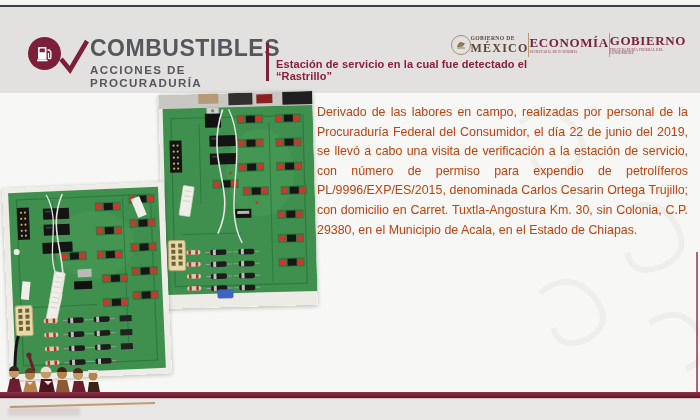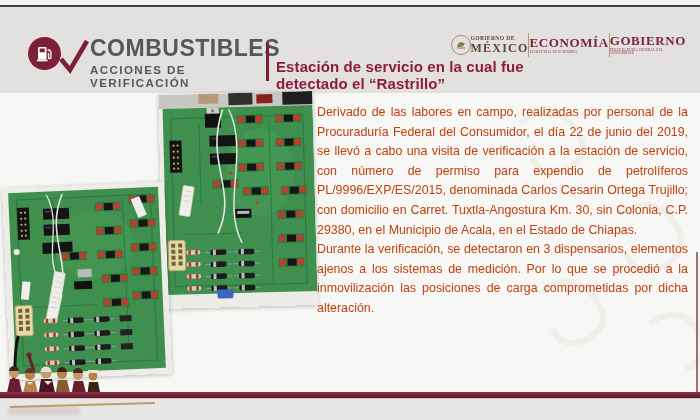--- a/index.html
+++ b/index.html
@@ -12,21 +12,21 @@
 
   
   .band{position:absolute;left:0;top:7px;width:700px;height:86px;background:#e2e1df;}
   .fuel-badge{position:absolute;left:28px;top:30px;width:33px;height:33px;border-radius:50%;
               background:#7c1f39;display:flex;align-items:center;justify-content:center;}
   .check{position:absolute;left:57px;top:28px;}
   .title-block{position:absolute;left:90px;top:28px;width:180px;}
   .program-title{font-size:23px;font-weight:800;color:#55575c;letter-spacing:.5px;line-height:26px;}
   .program-subtitle{font-size:11.6px;font-weight:700;color:#55575c;letter-spacing:1.4px;margin-top:2px;}
   .v-divider{position:absolute;left:266px;top:36px;width:2.5px;height:38px;background:#7c1f39;}
-  .tagline{position:absolute;left:276px;top:51px;width:300px;font-size:15px;font-weight:700;
+  .tagline{position:absolute;left:276px;top:51px;width:300px;font-size:11px;font-weight:700;
            color:#8e1c3b;letter-spacing:.1px;}
 
   
   .gov{position:absolute;right:14px;top:22px;height:32px;display:flex;align-items:center;gap:0;}
   .gov .seal{width:18px;height:18px;border-radius:50%;border:1.5px solid #a39070;
              display:flex;align-items:center;justify-content:center;}
   .gob-text{font-family:"Liberation Serif",serif;color:#5e4435;line-height:1;}
   .gob-top{font-size:5.6px;font-weight:700;letter-spacing:.4px;}
   .gob-main{font-size:12px;font-weight:700;letter-spacing:1.2px;margin-top:1px;}
   .gov-sep{width:1px;height:24px;background:#b59a78;}
@@ -139,21 +139,21 @@
     </div>
 
     <div class="check">
       <svg width="34" height="40" viewBox="0 0 34 40">
         <path d="M4,24 L13,35 L30,6" fill="none" stroke="#7c1f39" stroke-width="4.6"></path>
       </svg>
     </div>
 
     <div class="title-block">
       <div class="program-title">COMBUSTIBLES</div>
-      <div class="program-subtitle">ACCIONES DE VERIFICACIÓN</div>
+      <div class="program-subtitle">ACCIONES DE PROCURADURÍA</div>
     </div>
 
     <div class="v-divider"></div>
     <div class="tagline">Estación de servicio en la cual fue detectado el “Rastrillo”</div>
 
     <div class="gov">
       <span class="seal">
         <svg width="12" height="12" viewBox="0 0 12 12">
           <path d="M2,8 C3,4 5,3 6,3 C8,3 9,5 10,4 C9,7 7,8 5,8 Z" fill="#8d7a55"></path>
           <line x1="2" y1="9" x2="10" y2="9" stroke="#8d7a55" stroke-width="1"></line>
@@ -291,21 +291,20 @@
     <use href="#fuse" x="36" y="174"></use>
       <use href="#diode" x="60" y="174"></use>
       <use href="#diode" x="86" y="174"></use>
     <path d="M60,8 C40,50 70,80 50,118" fill="none" stroke="#e6e6e1" stroke-width="1.6"></path>
     <path d="M44,8 C60,40 36,70 56,100" fill="none" stroke="#e6e6e1" stroke-width="1.3"></path>
     <path d="M10,148 C4,165 7,180 3,192" fill="none" stroke="#141414" stroke-width="3"></path>
   </svg>
 
   <div class="body-text">
     <p>Derivado de las labores en campo, realizadas por personal de la Procuraduría Federal del Consumidor, el día 22 de junio del 2019, se llevó a cabo una visita de verificación a la estación de servicio, con número de permiso para expendio de petrolíferos PL/9996/EXP/ES/2015, denominada Carlos Cesarin Ortega Trujillo; con domicilio en Carret. Tuxtla-Angostura Km. 30, sin Colonia, C.P. 29380, en el Municipio de Acala, en el Estado de Chiapas.</p>
-    <p>Durante la verificación, se detectaron en 3 dispensarios, elementos ajenos a los sistemas de medición. Por lo que se procedió a la inmovilización las posiciones de carga comprometidas por dicha alteración.</p>
   </div>
 
   <div class="edge-line"></div>
 
   <svg class="heroes" width="112" height="46" viewBox="0 0 112 46">
     <line x1="34" y1="20" x2="29" y2="5" stroke="#6e1d30" stroke-width="3"></line>
     <circle cx="29" cy="4" r="2.6" fill="#6e1d30"></circle>
     <circle cx="14" cy="22" r="5" fill="#c59a66"></circle>
       <path d="M9,20 a5,5 0 0 1 10,0" fill="#3d2317"></path>
     <circle cx="30" cy="24" r="5" fill="#b5824a"></circle>

